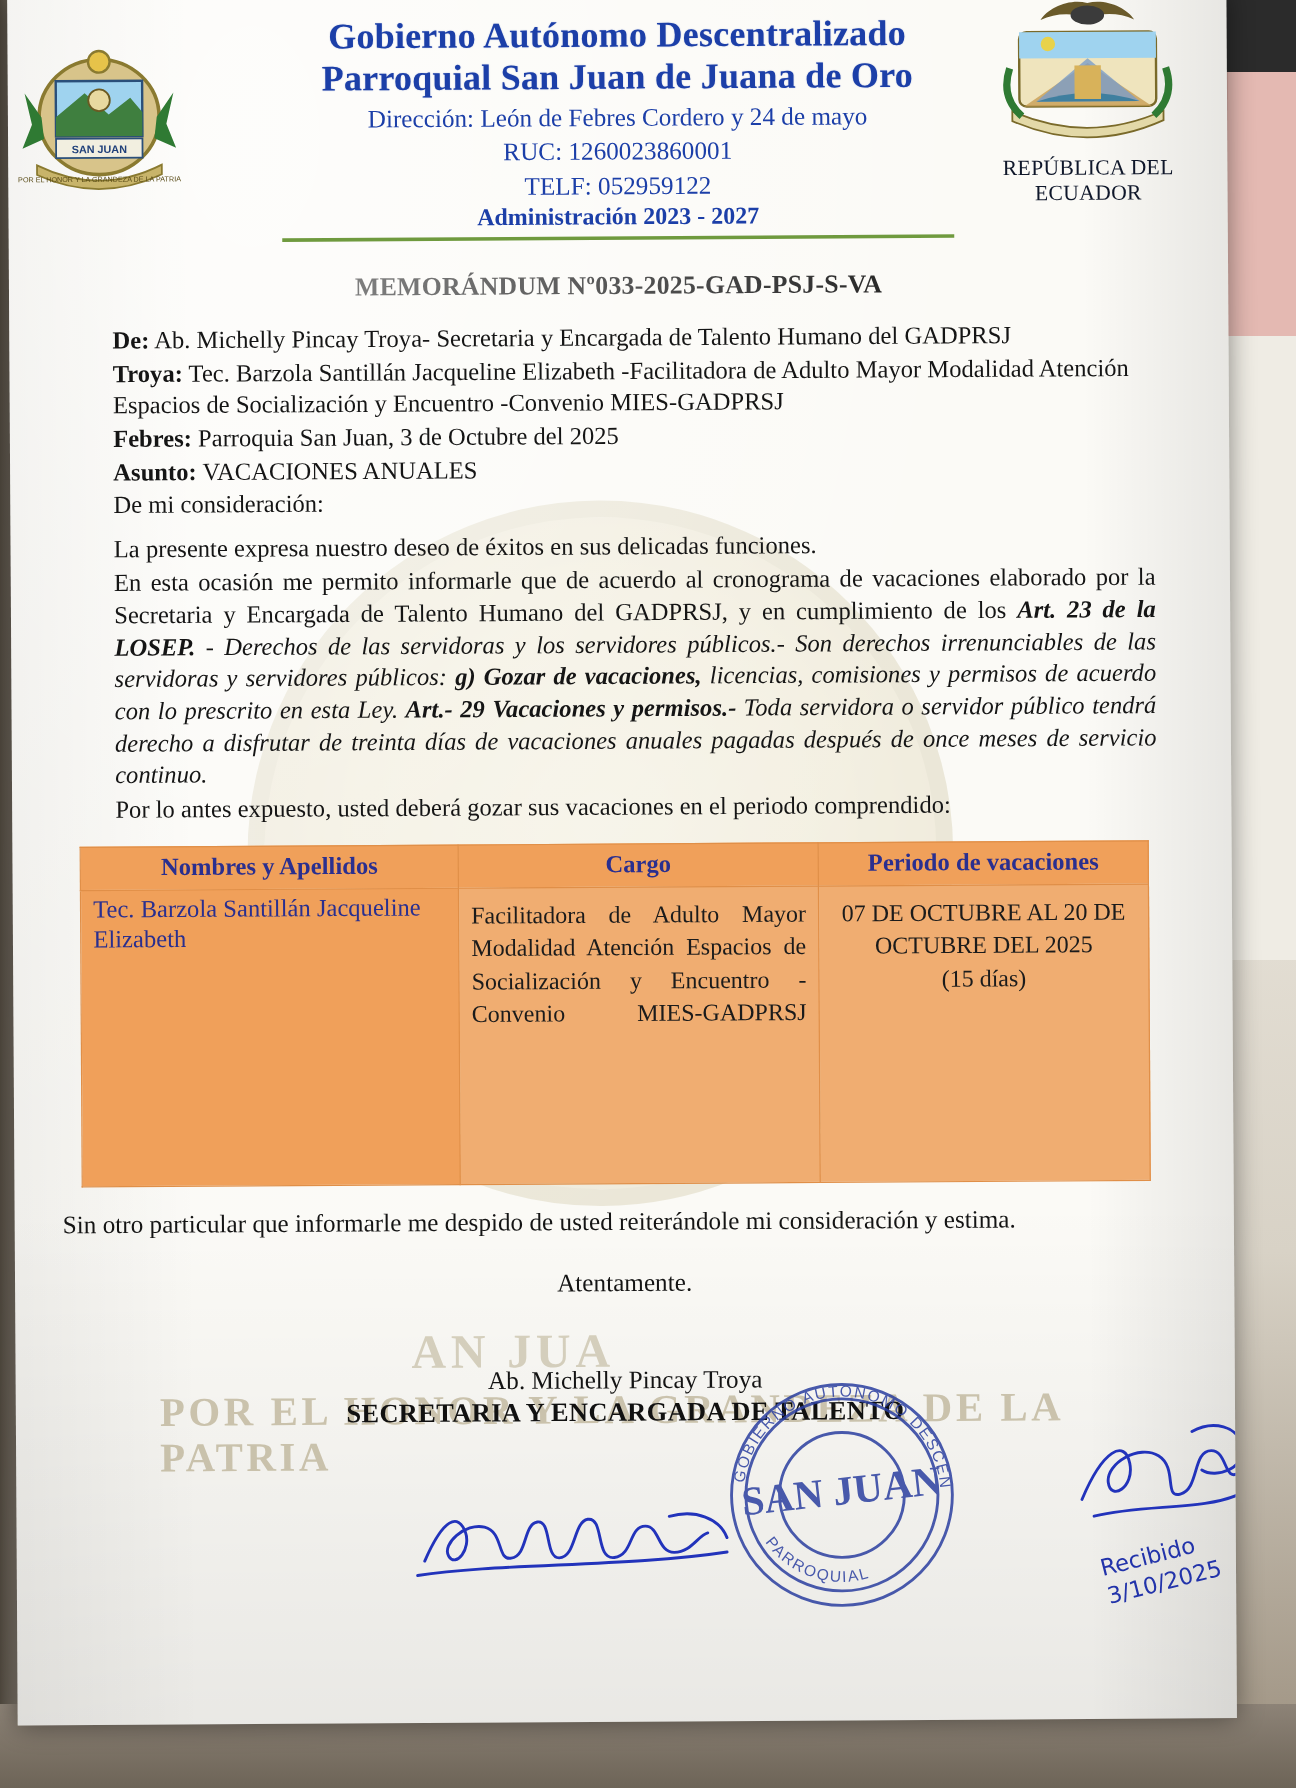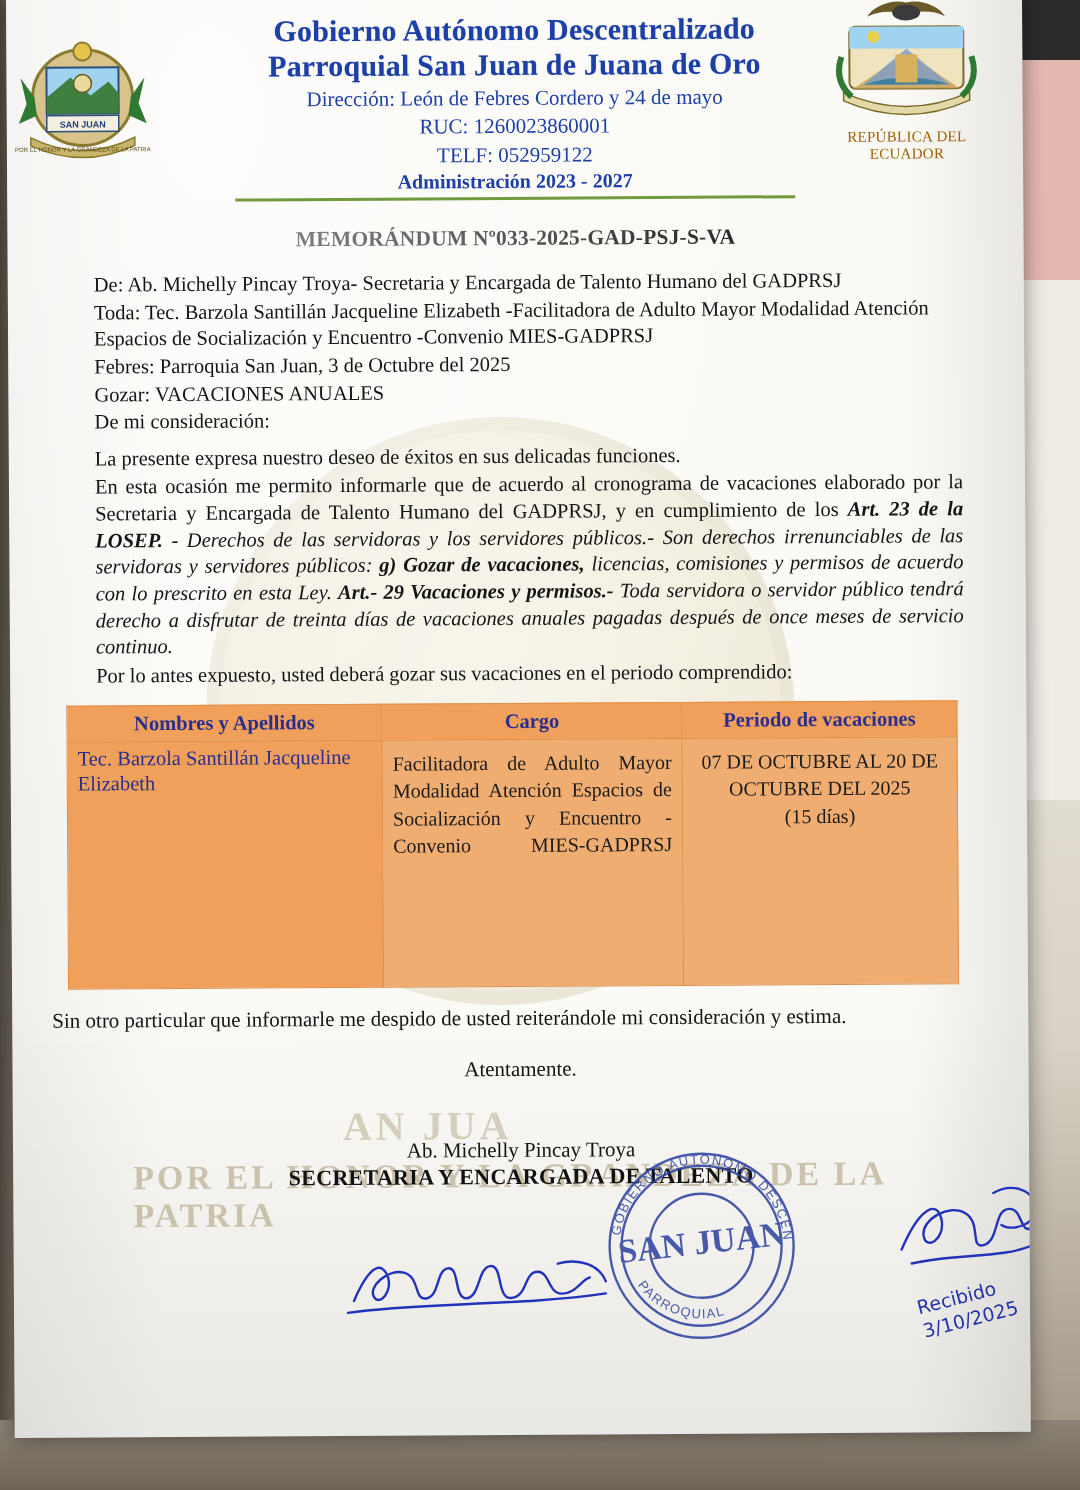--- a/index.html
+++ b/index.html
@@ -111,22 +111,22 @@
     left: 6px; top: 38px;
     width: 140px; height: 130px;
   }
   .crest-right {
     position: absolute;
     right: 42px; top: 2px;
     width: 148px; height: 150px;
     text-align: center;
   }
   .crest-caption {
-    font-size: 15px;
-    color: #a16207;
+    font-size: 18px;
+    color: #0f172a;
     letter-spacing: .3px;
     margin-top: 2px;
   }
 
   .head-title {
     text-align: center;
     color: #1c3fa8;
     font-weight: bold;
     font-size: 30px;
     line-height: 1.16;
@@ -168,21 +168,21 @@
   
   .body {
     position: relative;
     z-index: 3;
     margin: 18px 62px 0 86px;
     color: #151515;
     font-size: 20.5px;
     line-height: 1.3;
   }
   .fld { margin: 0 0 1px 0; text-indent: 0; }
-  .fld b { font-weight: normal; }
+  .fld b { font-weight: bold; }
   .para {
     margin: 10px 0 0 0;
     text-align: justify;
   }
   .para.tight { margin-top: 2px; }
   .ital { font-style: italic; }
   .ital-b { font-style: italic; font-weight: bold; }
 
   
   .vac-table {
@@ -372,29 +372,29 @@
     </div>
 
     <div class="memo-title">MEMORÁNDUM Nº033-2025-GAD-PSJ-S-VA</div>
 
     <div class="body">
       <p class="fld">
         <b>De:</b>
         <span>Ab. Michelly Pincay Troya- Secretaria y Encargada de Talento Humano del GADPRSJ</span>
       </p>
       <p class="fld">
-        <b>Toda:</b>
+        <b>Troya:</b>
         <span>Tec. Barzola Santillán Jacqueline Elizabeth -Facilitadora de Adulto Mayor Modalidad Atención Espacios de Socialización y Encuentro -Convenio MIES-GADPRSJ</span>
       </p>
       <p class="fld">
         <b>Febres:</b>
         <span>Parroquia San Juan, 3 de Octubre del 2025</span>
       </p>
       <p class="fld">
-        <b>Gozar:</b>
+        <b>Asunto:</b>
         <span>VACACIONES ANUALES</span>
       </p>
       <p class="fld">De mi consideración:</p>
 
       <p class="para">La presente expresa nuestro deseo de éxitos en sus delicadas funciones.</p>
 
       <p class="para tight">
         <span>En esta ocasión me permito informarle que de acuerdo al cronograma de vacaciones elaborado por la Secretaria y Encargada de Talento Humano del GADPRSJ, y  en cumplimiento de los </span><span class="ital-b">Art. 23 de la LOSEP.</span><span class="ital"> - Derechos de las servidoras y los servidores públicos.- Son derechos irrenunciables de las servidoras y servidores públicos: </span><span class="ital-b">g) Gozar de vacaciones,</span><span class="ital"> licencias, comisiones y permisos de acuerdo con lo prescrito en esta Ley. </span><span class="ital-b">Art.- 29 Vacaciones y permisos.-</span><span class="ital"> Toda servidora o servidor público tendrá derecho a disfrutar de treinta días de vacaciones anuales pagadas después de once meses de servicio continuo.</span>
       </p>
 

